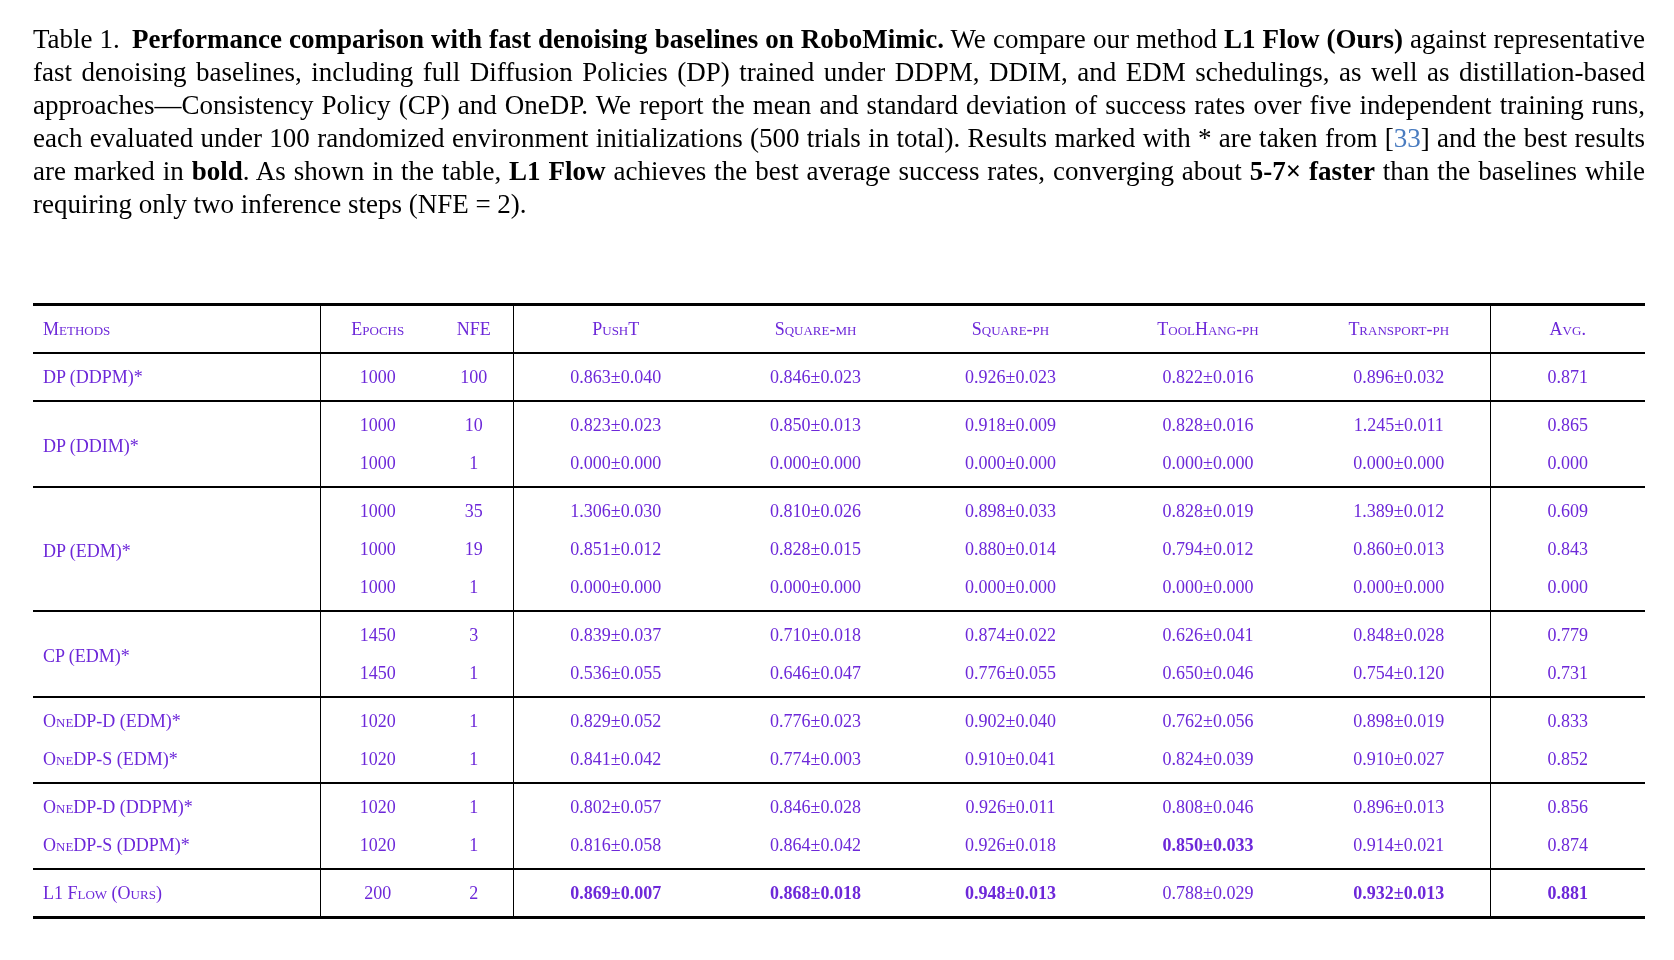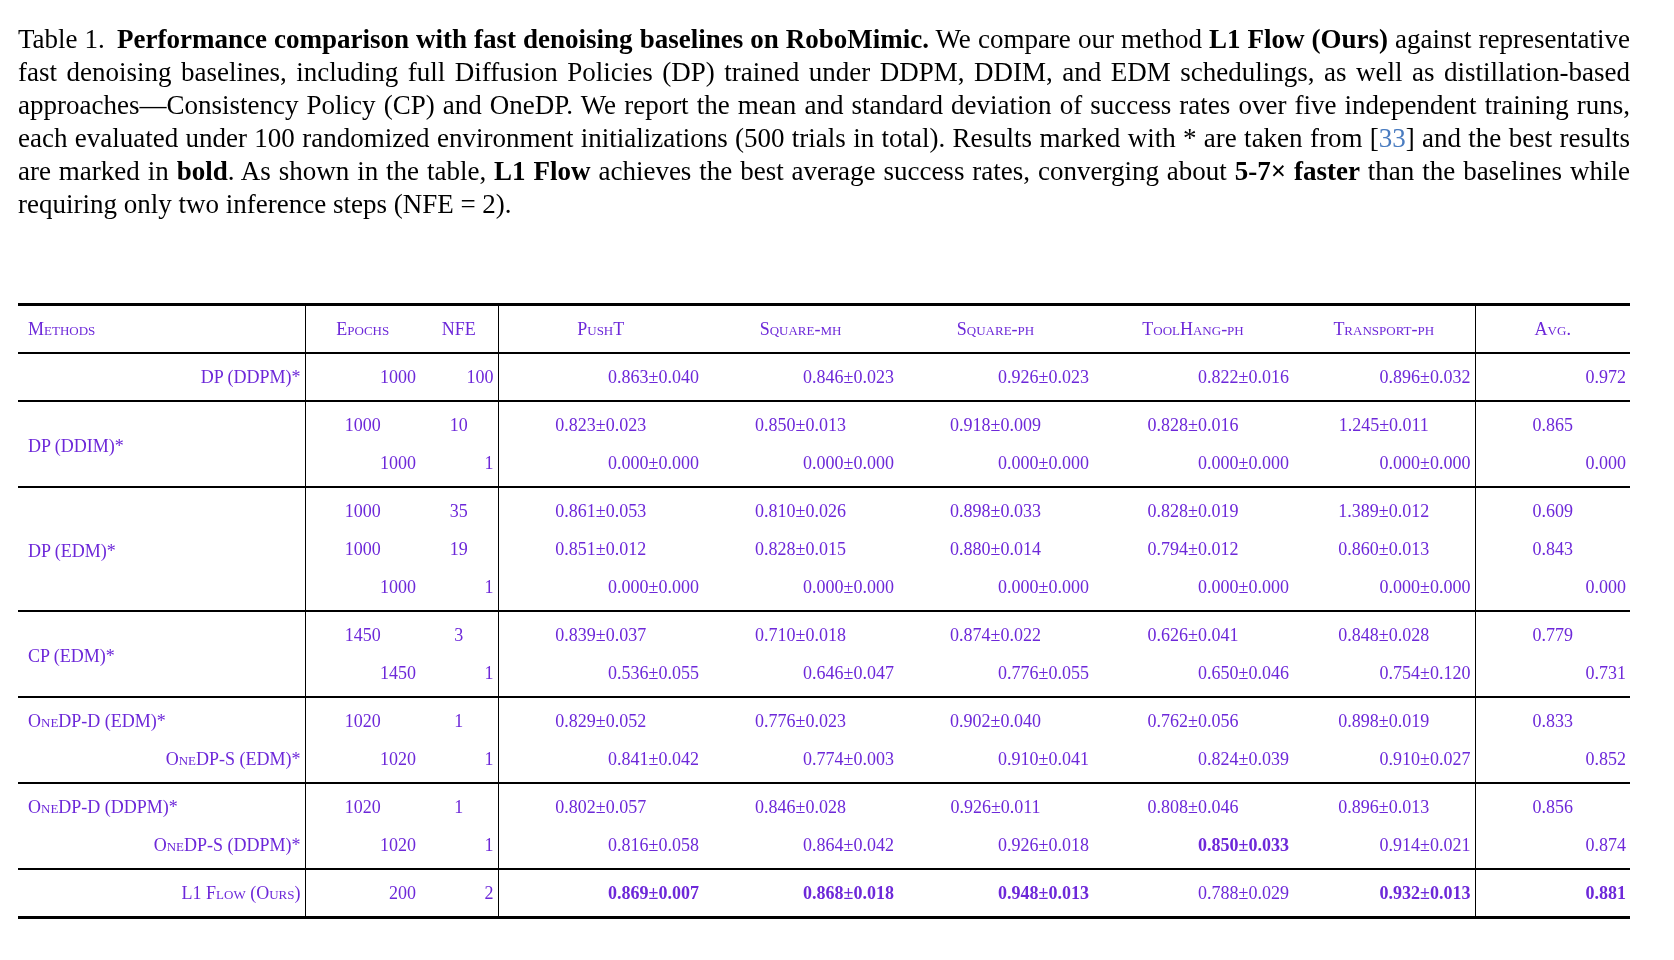--- a/index.html
+++ b/index.html
@@ -7,21 +7,21 @@
     padding: 0;
     background: #ffffff;
     width: 1674px;
     height: 960px;
     overflow: hidden;
   }
   .page {
     box-sizing: border-box;
     width: 1674px;
     height: 680px;
-    padding: 23px 31px 0 18px;
+    padding: 23px 31px 0 33px;
     font-family: "Liberation Serif", serif;
     color: #000000;
   }
   
   .caption {
     margin: 0;
     width: 1612px;
     font-size: 27px;
     line-height: 33px;
     text-align: justify;
@@ -47,21 +47,21 @@
     padding: 4px 4px;
     text-align: center;
     font-weight: normal;
     vertical-align: middle;
   }
   thead { border-bottom: 2px solid #000; }
   thead th { padding-top: 8px; padding-bottom: 8px; }
   tbody { border-top: 2px solid #000; }
   tbody.final-group { border-top: 2.5px solid #000; }
   tbody tr:first-child td { padding-top: 8px; }
-  tbody tr:last-child td { padding-bottom: 8px; text-align: right; }
+  tbody tr:last-child td { padding-bottom: 8px; }
   .h-methods, .c-method { text-align: left; padding-left: 10px; }
   .h-methods, .c-method { border-right: 1.5px solid #000; }
   .h-nfe, .c-nfe { border-right: 1.5px solid #000; }
   .h-avg, .c-avg { border-left: 1.5px solid #000; }
   td.best { font-weight: bold; }
   tbody td.c-method { vertical-align: middle; }
 </style>
 </head>
 <body>
 
@@ -98,21 +98,21 @@
     <tbody>
           <tr>
             <td class="c-method sc" rowspan="1">DP (DDPM)*</td>
             <td class="c-epochs">1000</td>
             <td class="c-nfe">100</td>
             <td class="c-val">0.863±0.040</td>
             <td class="c-val">0.846±0.023</td>
             <td class="c-val">0.926±0.023</td>
             <td class="c-val">0.822±0.016</td>
             <td class="c-val">0.896±0.032</td>
-            <td class="c-avg">0.972</td>
+            <td class="c-avg">0.871</td>
           </tr>
         </tbody>
         <tbody>
           <tr>
             <td class="c-method sc" rowspan="2">DP (DDIM)*</td>
             <td class="c-epochs">1000</td>
             <td class="c-nfe">10</td>
             <td class="c-val">0.823±0.023</td>
             <td class="c-val">0.850±0.013</td>
             <td class="c-val">0.918±0.009</td>
@@ -129,21 +129,21 @@
             <td class="c-val">0.000±0.000</td>
             <td class="c-val">0.000±0.000</td>
             <td class="c-avg">0.000</td>
           </tr>
         </tbody>
         <tbody>
           <tr>
             <td class="c-method sc" rowspan="3">DP (EDM)*</td>
             <td class="c-epochs">1000</td>
             <td class="c-nfe">35</td>
-            <td class="c-val">0.861±0.053</td>
+            <td class="c-val">1.306±0.030</td>
             <td class="c-val">0.810±0.026</td>
             <td class="c-val">0.898±0.033</td>
             <td class="c-val">0.828±0.019</td>
             <td class="c-val">1.389±0.012</td>
             <td class="c-avg">0.609</td>
           </tr>
           <tr>
             <td class="c-epochs">1000</td>
             <td class="c-nfe">19</td>
             <td class="c-val">0.851±0.012</td>

